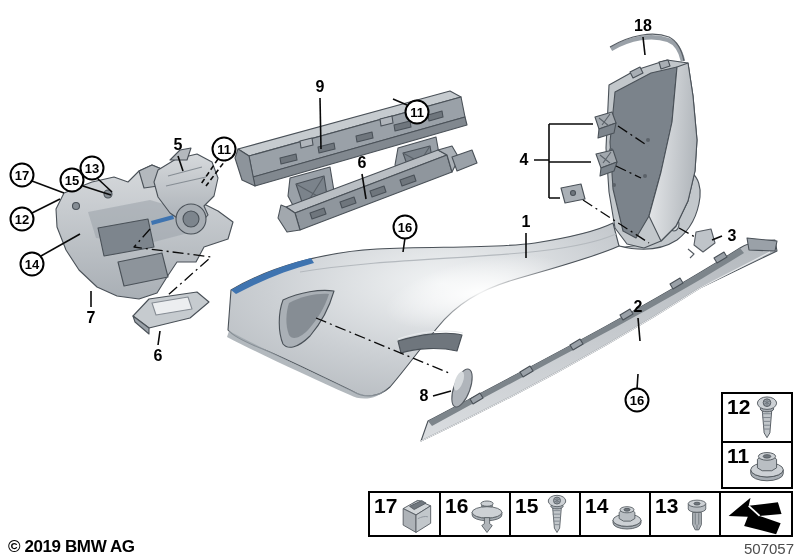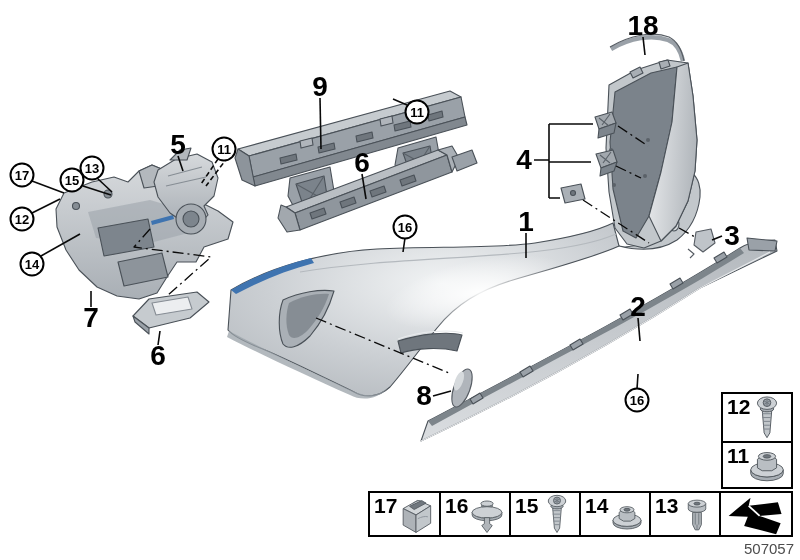--- a/index.html
+++ b/index.html
@@ -1,20 +1,20 @@
 <!DOCTYPE html>
 <html><head>
 <meta charset="utf-8">
 <style>
   html,body{margin:0;padding:0;background:#fff;}
   .stage{position:relative;width:800px;height:560px;background:#fff;overflow:hidden;
          font-family:"Liberation Sans",sans-serif;}
   .art{position:absolute;left:0;top:0;}
   .plain-label{position:absolute;transform:translate(-50%,-50%);font-weight:700;
-               font-size:28px;color:#000;line-height:1;cursor:pointer;}
+               font-size:16px;color:#000;line-height:1;cursor:pointer;}
   .circle-label{position:absolute;transform:translate(-50%,-50%);width:21px;height:21px;
                 border:2px solid #000;border-radius:50%;background:#fff;display:flex;
                 align-items:center;justify-content:center;font-weight:700;font-size:13px;
                 color:#000;cursor:pointer;z-index:3;}
   .legend-col,.legend-row{position:absolute;display:flex;z-index:4;}
   .legend-col{flex-direction:column;}
   .cell{position:relative;background:#fff;border:2px solid #000;box-sizing:border-box;}
   .legend-row .cell + .cell{border-left:none;}
   .legend-col .cell + .cell{border-top:none;}
   .cell-num{position:absolute;left:4px;top:1px;font-weight:700;font-size:21px;color:#000;}
@@ -346,15 +346,16 @@
       </svg>
     </div>
     <div class="cell" style="width:72px;height:46px">
       <svg width="66" height="42" viewBox="0 0 72 46" style="left:2px;top:1px">
         <path d="M6,24 L30,4 L28,13 L60,9 L64,22 L40,24 L63,32 L58,44 L23,35 L27,25 Z" fill="#000"></path>
         <path d="M28,13 L40,24" stroke="#fff" stroke-width="2" fill="none"></path>
       </svg>
     </div>
   </div>
 
+  <div class="footer-copy">© 2019 BMW AG</div>
   <div class="footer-num">507057</div>
 
 </div>
 
 </body></html>

